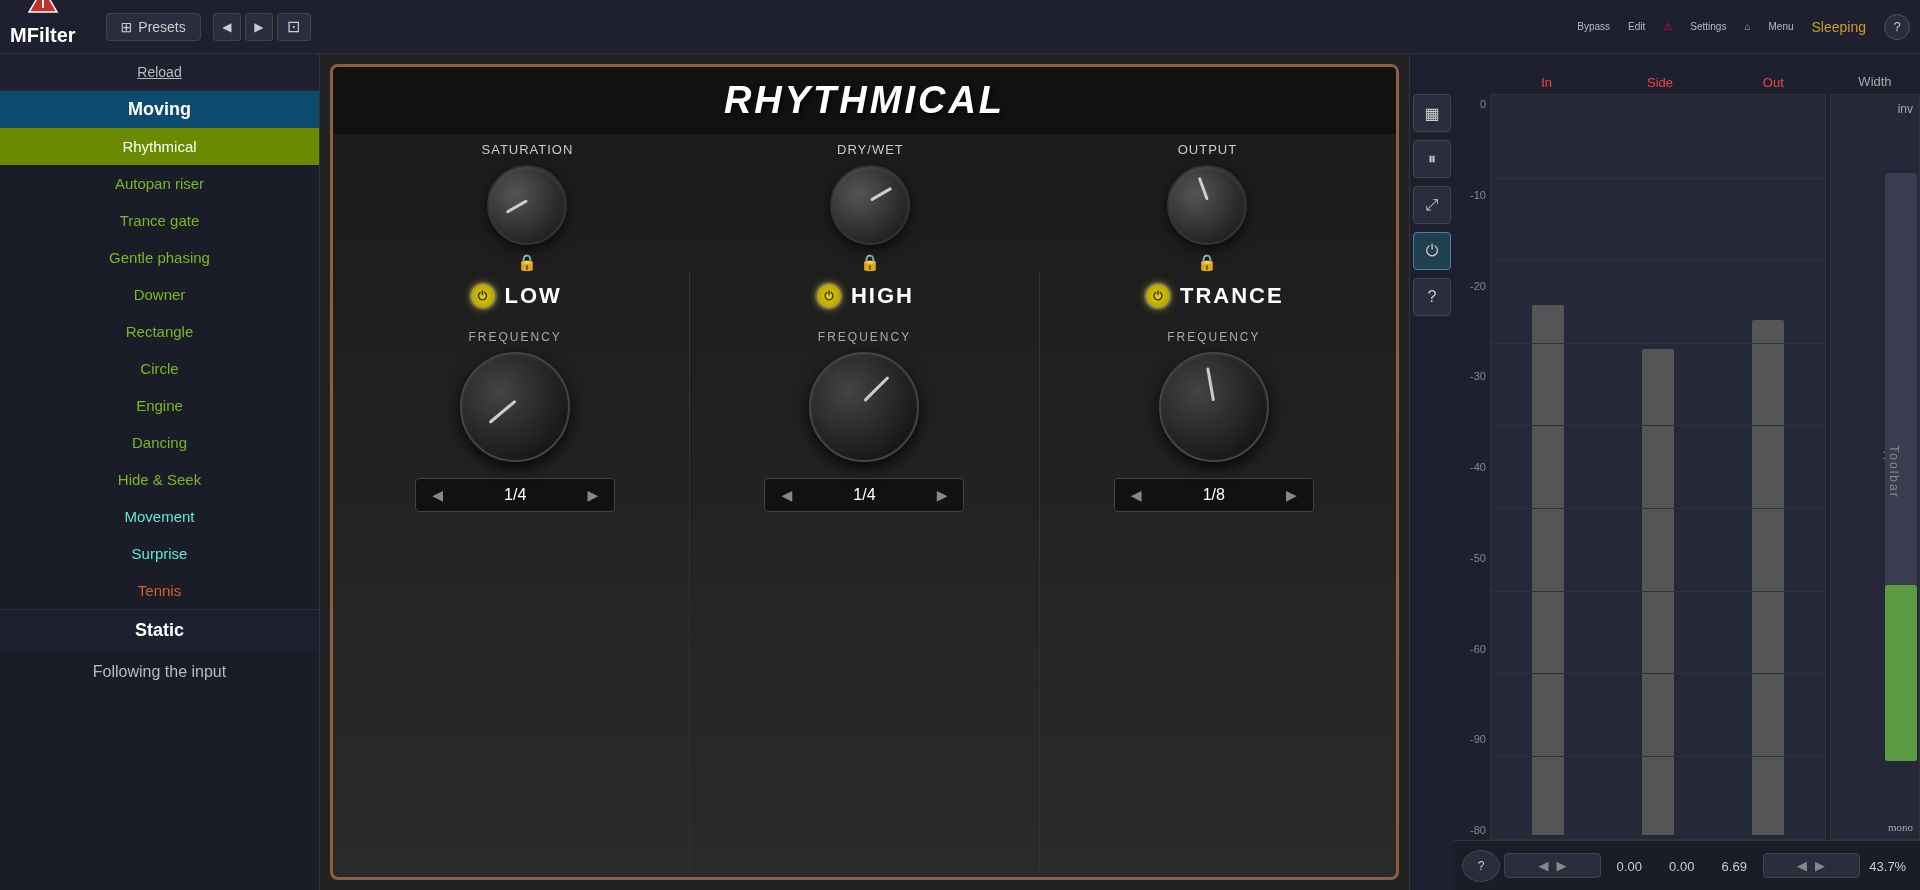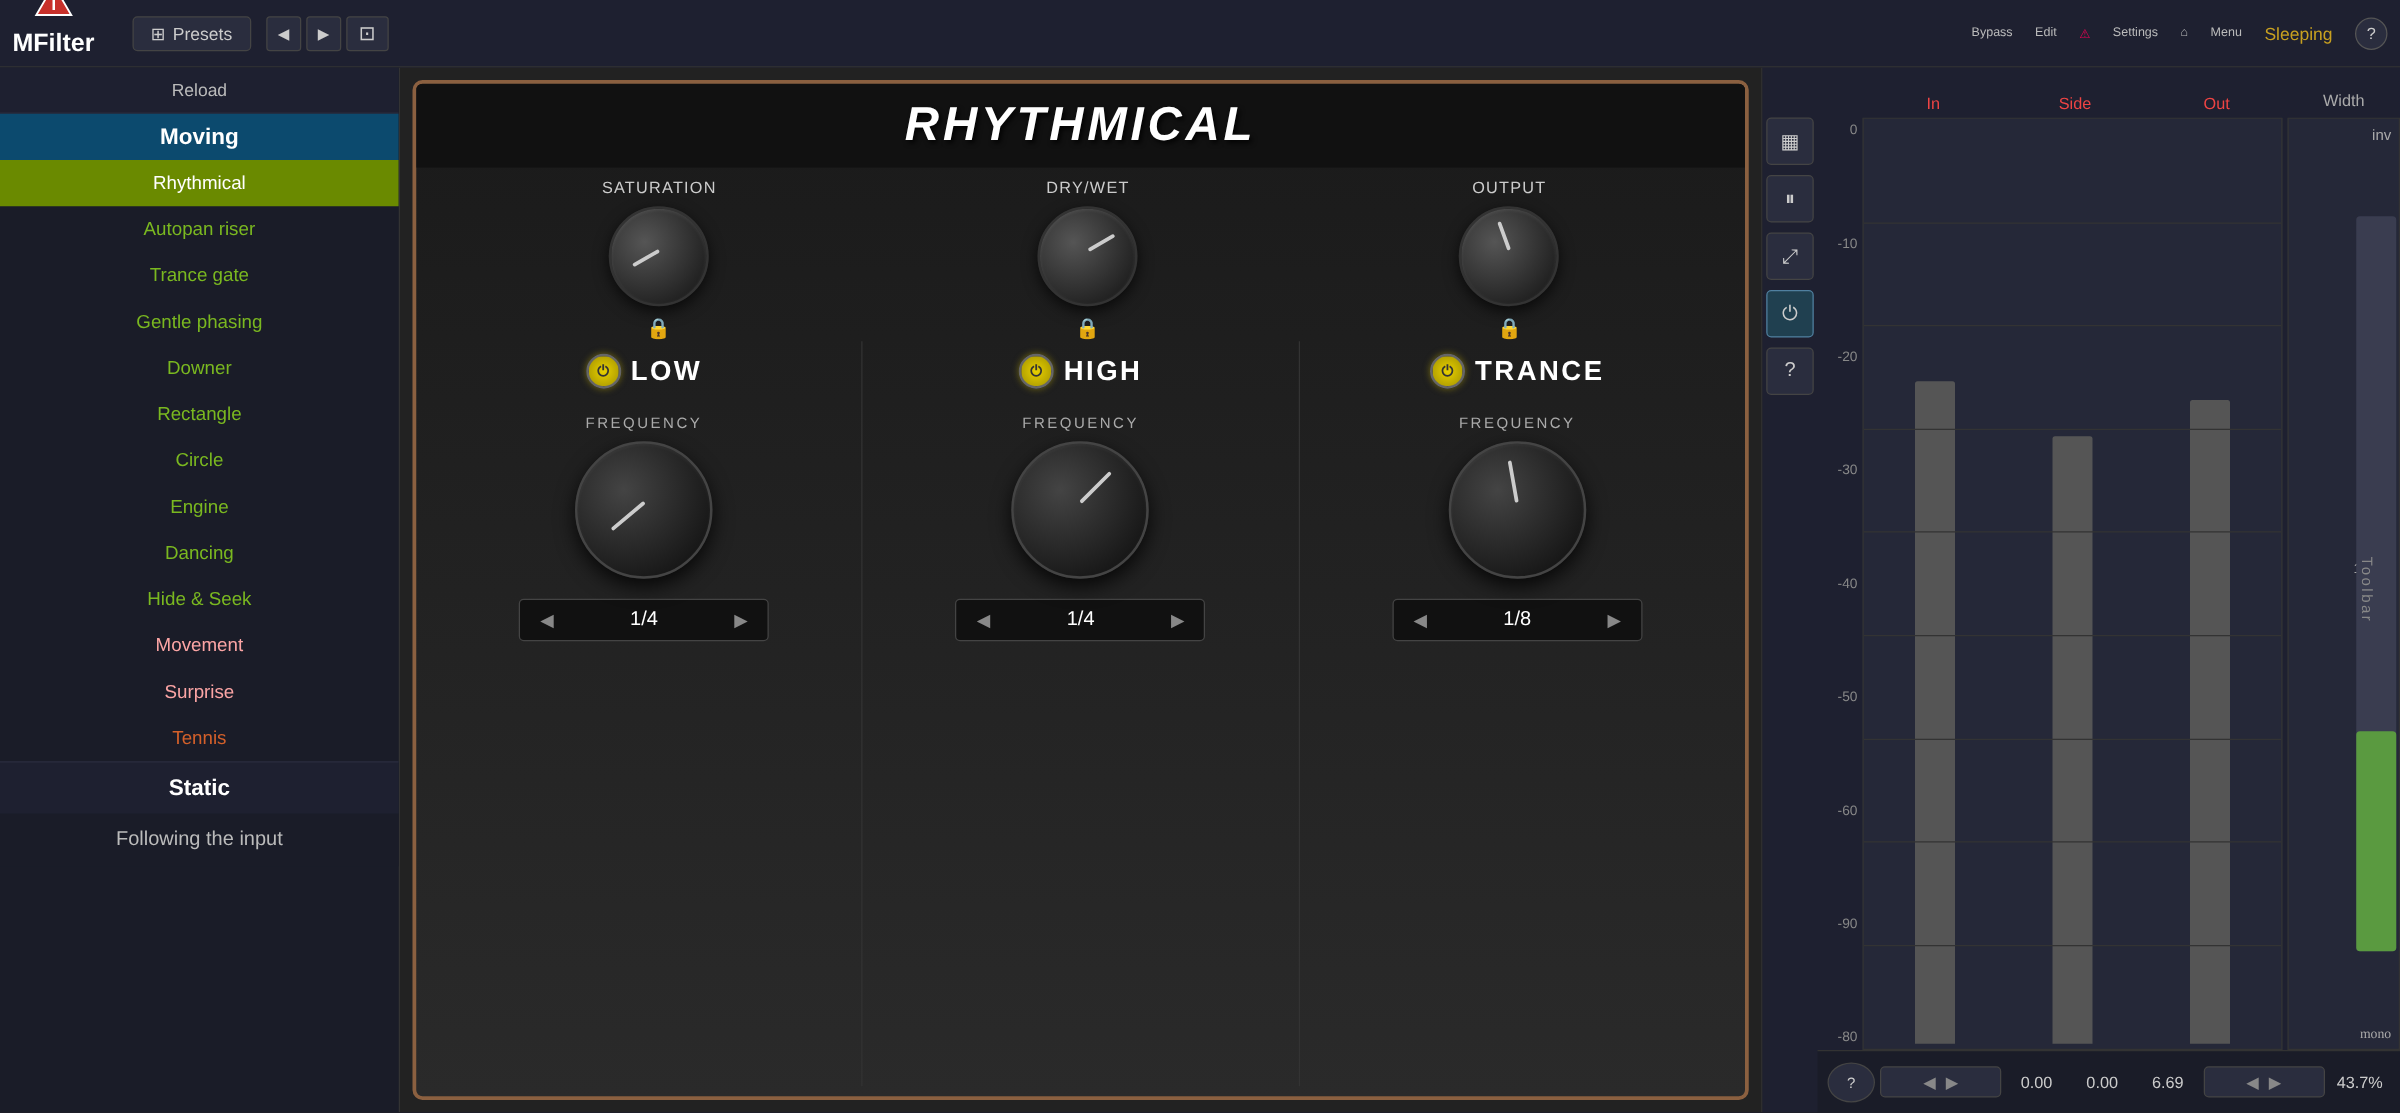--- a/index.html
+++ b/index.html
@@ -134,41 +134,42 @@
       overflow-y: auto;
     }
     .reload-btn {
       text-align: center;
       padding: 10px;
       color: #bbb;
       font-size: 14px;
       cursor: pointer;
       border-bottom: 1px solid #2a2d3e;
       background: #1e2030;
+      text-decoration: underline;
     }
     .sidebar-section-header {
       text-align: center;
       padding: 8px;
       color: #fff;
       font-size: 18px;
       font-weight: bold;
       background: #0c4a6e;
     }
     .sidebar-item {
       padding: 10px 16px;
       cursor: pointer;
       font-size: 15px;
       text-align: center;
     }
     .sidebar-item.active {
       background: #6a8a00;
       color: #fff;
     }
     .sidebar-item.green { color: #7ab820; }
-    .sidebar-item.yellow { color: #fca5a5; }
+    .sidebar-item.yellow { color: #5eead4; }
     .sidebar-item.orange { color: #d4602a; }
     .sidebar-section-label {
       text-align: center;
       padding: 10px 24px;
       color: #fff;
       font-size: 18px;
       font-weight: bold;
       background: #1e2030;
       border-top: 1px solid #2a2d3e;
     }

